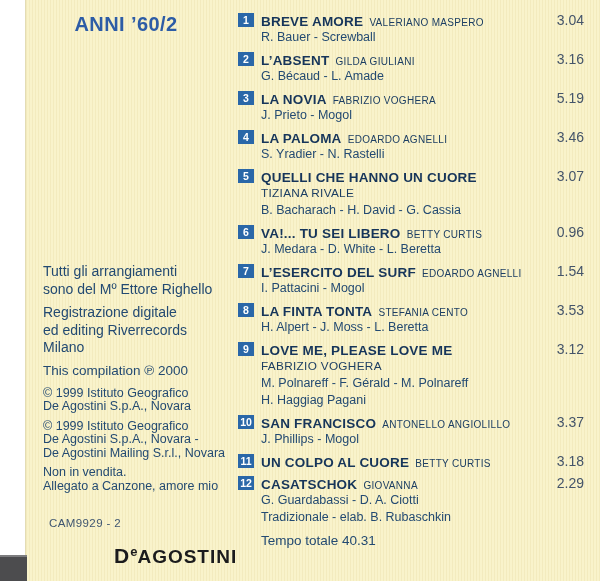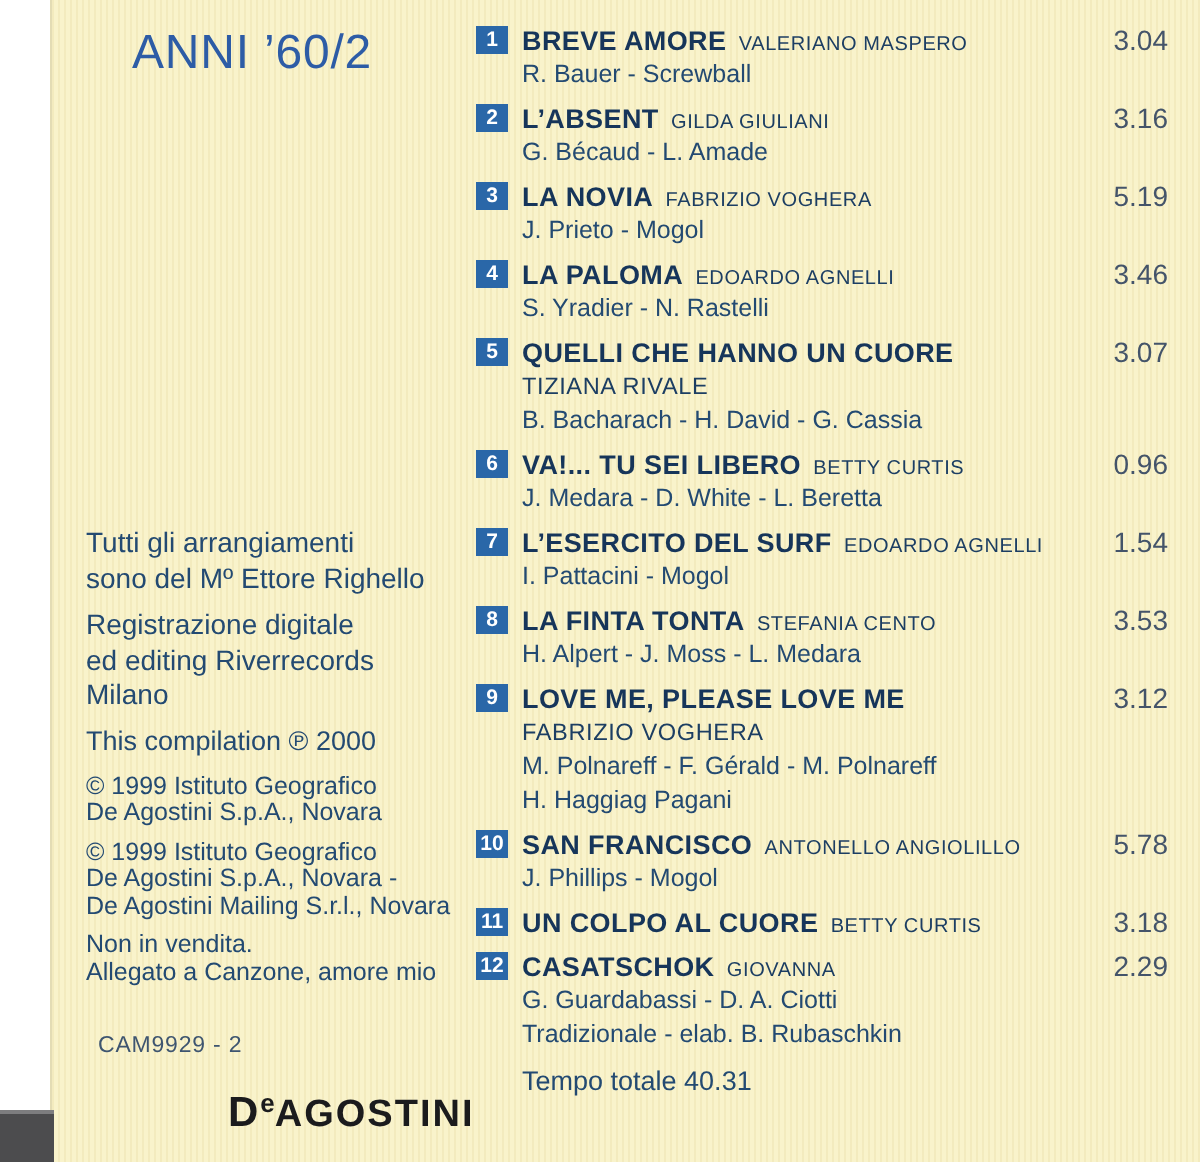--- a/index.html
+++ b/index.html
@@ -23,21 +23,21 @@
     border-left:1px solid #e3dcb4;
   }
   .corner-dark{
     position:absolute;left:0;bottom:0;width:27px;height:24px;
     background:#4c4c4e;border-top:2px solid #7d7d7f;
   }
 
   
   .album-title{
     position:absolute;left:0px;top:13px;width:200px;
-    text-align:center;font-size:24px;font-weight:normal;
+    text-align:center;font-size:20px;font-weight:bold;
     color:#2d5ca6;letter-spacing:0.4px;
   }
   .credits-block{
     position:absolute;left:17px;top:263px;width:195px;
     color:#234a72;
   }
   .credits-block p{margin:0;}
   .credits-block p.sz-md{font-size:14px;line-height:17.5px;margin-bottom:6px;}
   .credits-block p.sz-sm{font-size:13.5px;line-height:16px;margin-bottom:8px;}
   .credits-block p.sz-xs{font-size:12.5px;line-height:13.5px;margin-bottom:6px;}
@@ -167,37 +167,37 @@
             <span class="track-duration">1.54</span>
           </div>
           <div class="track-credit">I. Pattacini - Mogol</div>
         </div>
         <div class="track">
           <div class="track-head">
             <span class="badge">8</span>
             <span class="track-titles"><span class="track-title">LA FINTA TONTA</span><span class="track-artist">&nbsp;&nbsp;STEFANIA CENTO</span></span>
             <span class="track-duration">3.53</span>
           </div>
-          <div class="track-credit">H. Alpert - J. Moss - L. Medara</div>
+          <div class="track-credit">H. Alpert - J. Moss - L. Beretta</div>
         </div>
         <div class="track">
           <div class="track-head">
             <span class="badge">9</span>
             <span class="track-titles"><span class="track-title">LOVE ME, PLEASE LOVE ME</span></span>
             <span class="track-duration">3.12</span>
           </div>
           <div class="track-artist-line">FABRIZIO VOGHERA</div>
           <div class="track-credit">M. Polnareff - F. Gérald - M. Polnareff</div>
           <div class="track-credit">H. Haggiag Pagani</div>
         </div>
         <div class="track">
           <div class="track-head">
             <span class="badge">10</span>
             <span class="track-titles"><span class="track-title">SAN FRANCISCO</span><span class="track-artist">&nbsp;&nbsp;ANTONELLO ANGIOLILLO</span></span>
-            <span class="track-duration">5.78</span>
+            <span class="track-duration">3.37</span>
           </div>
           <div class="track-credit">J. Phillips - Mogol</div>
         </div>
         <div class="track">
           <div class="track-head">
             <span class="badge">11</span>
             <span class="track-titles"><span class="track-title">UN COLPO AL CUORE</span><span class="track-artist">&nbsp;&nbsp;BETTY CURTIS</span></span>
             <span class="track-duration">3.18</span>
           </div>
         </div>

